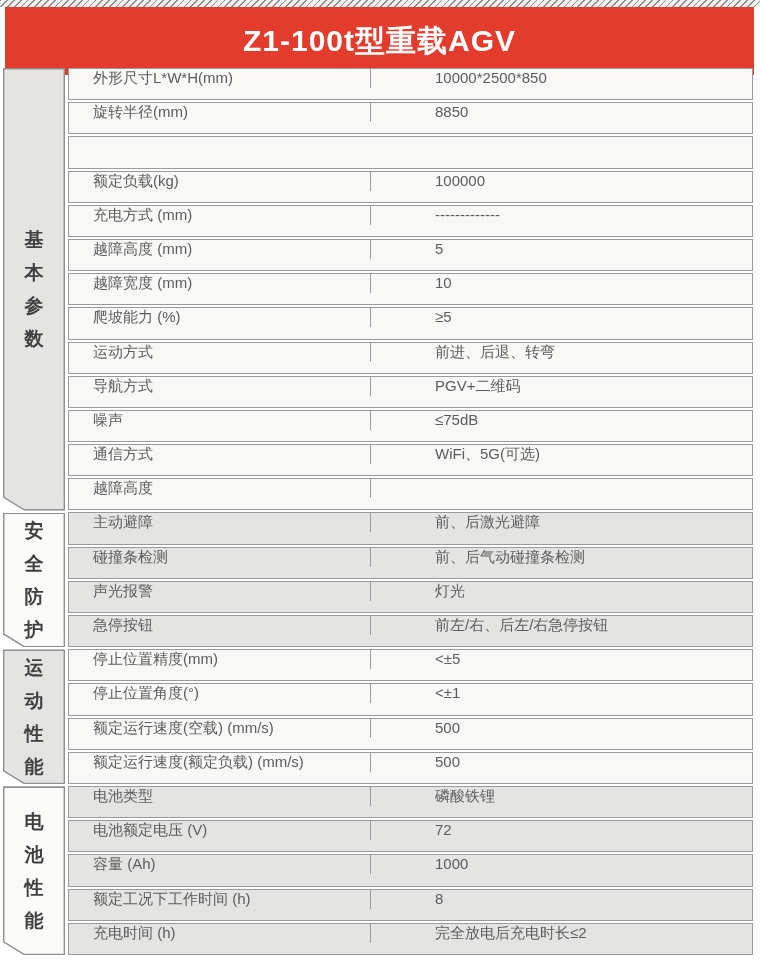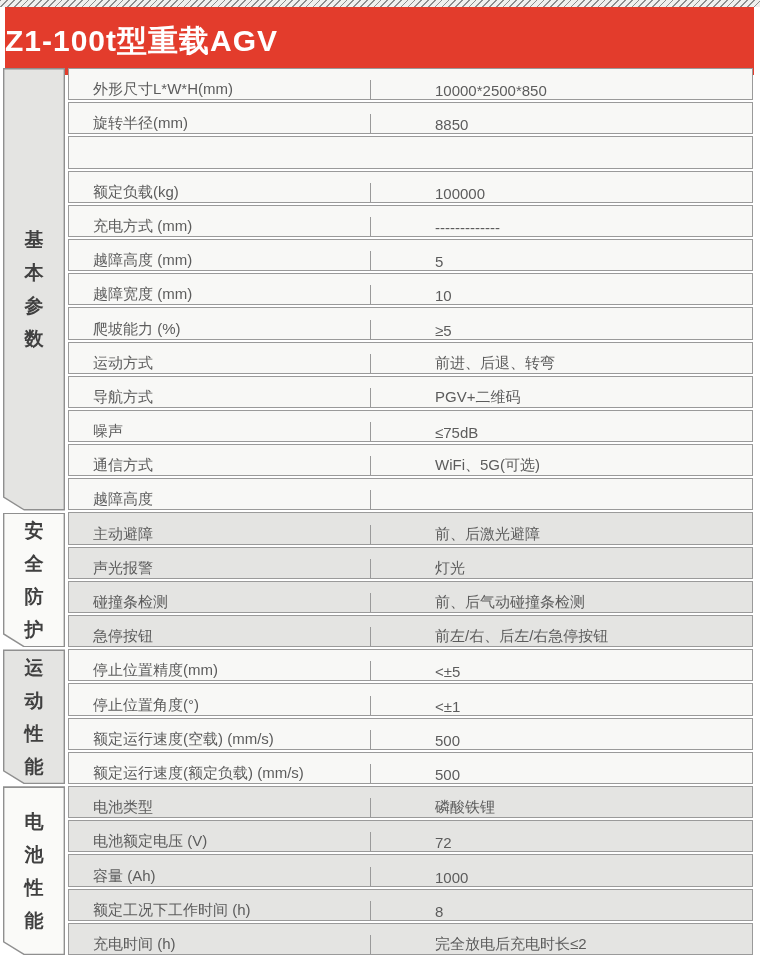--- a/index.html
+++ b/index.html
@@ -17,21 +17,21 @@
     font-family:"Liberation Sans","DejaVu Sans",sans-serif;
     overflow:hidden;position:relative;
   }
   .hatch{
     position:absolute;top:0;left:0;width:760px;height:7px;
     background:repeating-linear-gradient(135deg,#8d8d8d 0 1.2px,#f0f0ee 1.2px 4.8px);
   }
   .title-bar{
     position:absolute;top:7px;left:5px;right:6px;height:68px;
     background:var(--red);
-    display:flex;align-items:center;justify-content:flex-start;
+    display:flex;align-items:center;justify-content:center;
   }
   .title-bar .title{
     color:#ffffff;font-size:30px;font-weight:bold;letter-spacing:1px;
   }
   .content{
     position:absolute;top:68px;left:3px;right:7px;
     display:flex;
   }
   .sidebar{
     width:62px;display:flex;flex-direction:column;row-gap:2px;flex-shrink:0;
@@ -50,21 +50,21 @@
   .side-label{
     position:absolute;inset:0;display:flex;flex-direction:column;
     align-items:center;justify-content:center;
     font-size:19px;font-weight:bold;color:var(--side-text);line-height:33px;
   }
   .rows{
     flex:1;margin-left:3px;display:flex;flex-direction:column;row-gap:2px;
   }
   .spec-row{
     height:32.2px;box-sizing:border-box;border:1px solid var(--row-border);
-    display:flex;align-items:flex-end;font-size:15px;color:var(--text);
+    display:flex;align-items:flex-start;font-size:15px;color:var(--text);
   }
   .spec-row.rows-light{background:var(--light-fill);}
   .spec-row.rows-grey{background:var(--grey-fill);}
   .spec-label{
     width:302px;box-sizing:border-box;padding-left:24px;
     border-right:1px solid var(--row-border);
     display:flex;align-items:center;flex-shrink:0;
   }
   .spec-value{
     flex:1;display:flex;align-items:center;padding-left:64px;
@@ -170,28 +170,28 @@
         <div class="spec-value">WiFi、5G(可选)</div>
       </div>
       <div class="spec-row rows-light">
         <div class="spec-label">越障高度</div>
       </div>
       <div class="spec-row rows-grey">
         <div class="spec-label">主动避障</div>
         <div class="spec-value">前、后激光避障</div>
       </div>
       <div class="spec-row rows-grey">
+        <div class="spec-label">碰撞条检测</div>
+        <div class="spec-value">前、后气动碰撞条检测</div>
+      </div>
+      <div class="spec-row rows-grey">
         <div class="spec-label">声光报警</div>
         <div class="spec-value">灯光</div>
       </div>
       <div class="spec-row rows-grey">
-        <div class="spec-label">碰撞条检测</div>
-        <div class="spec-value">前、后气动碰撞条检测</div>
-      </div>
-      <div class="spec-row rows-grey">
         <div class="spec-label">急停按钮</div>
         <div class="spec-value">前左/右、后左/右急停按钮</div>
       </div>
       <div class="spec-row rows-light">
         <div class="spec-label">停止位置精度(mm)</div>
         <div class="spec-value">&lt;±5</div>
       </div>
       <div class="spec-row rows-light">
         <div class="spec-label">停止位置角度(°)</div>
         <div class="spec-value">&lt;±1</div>

